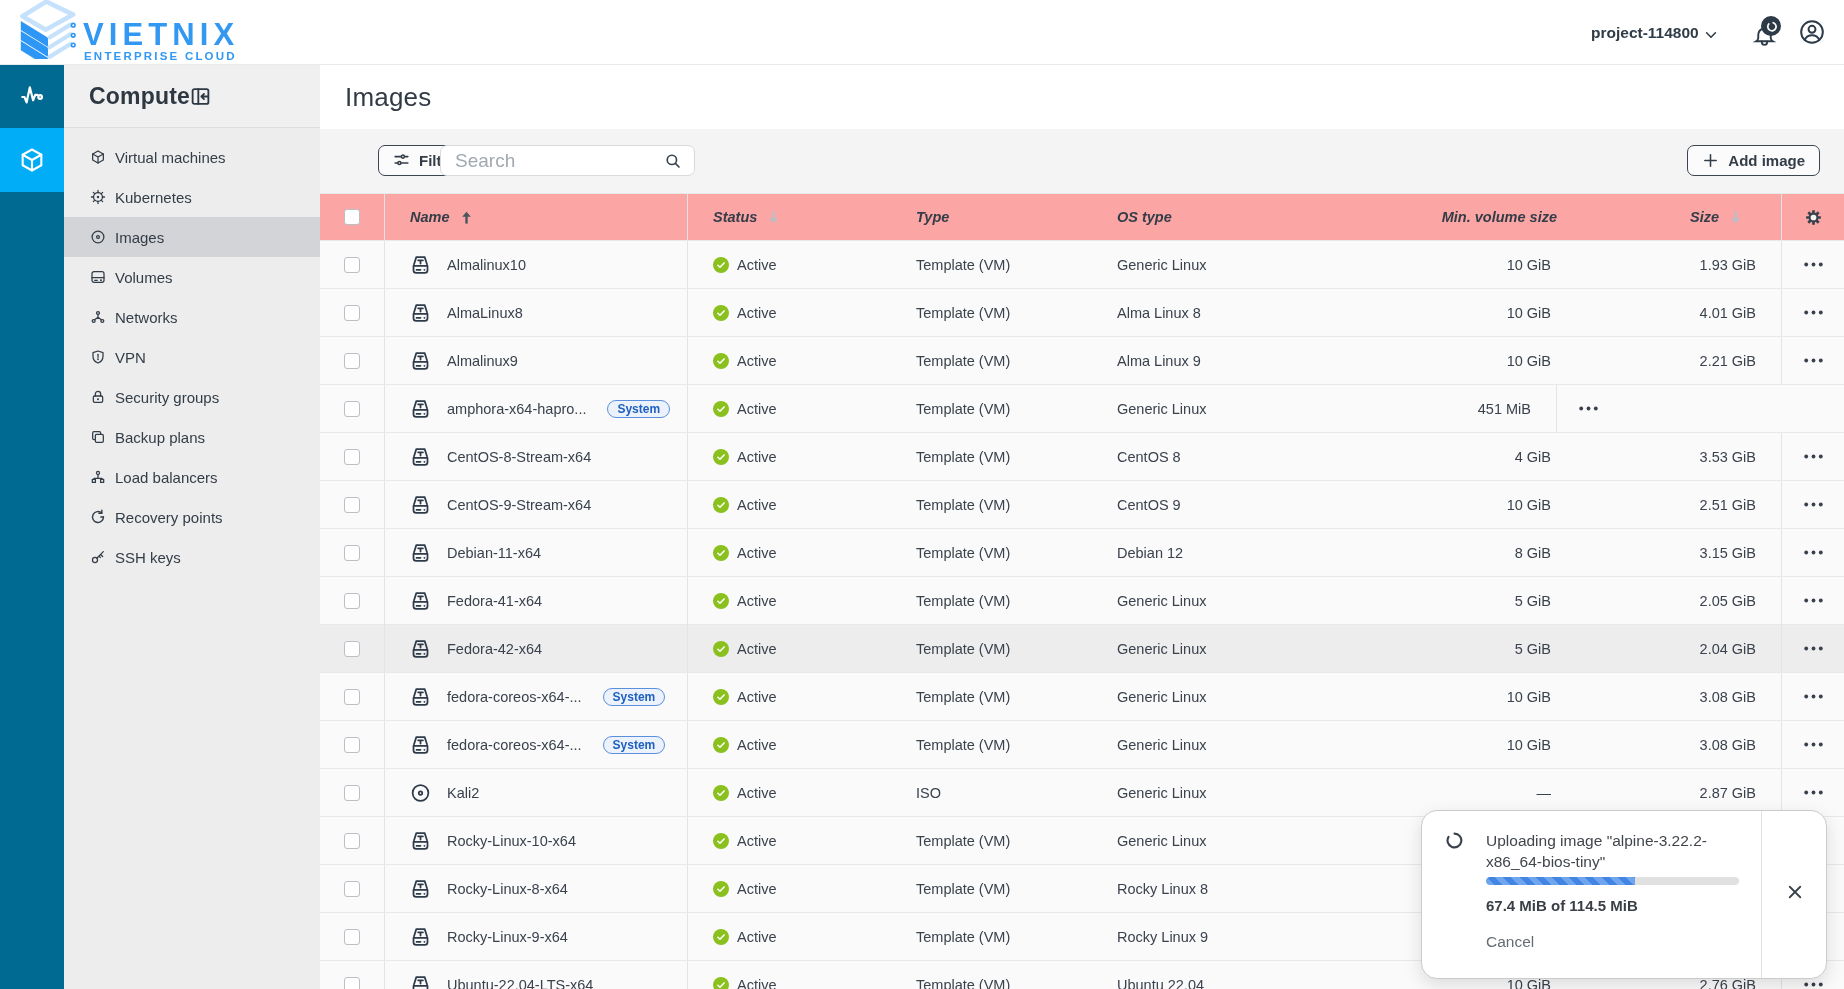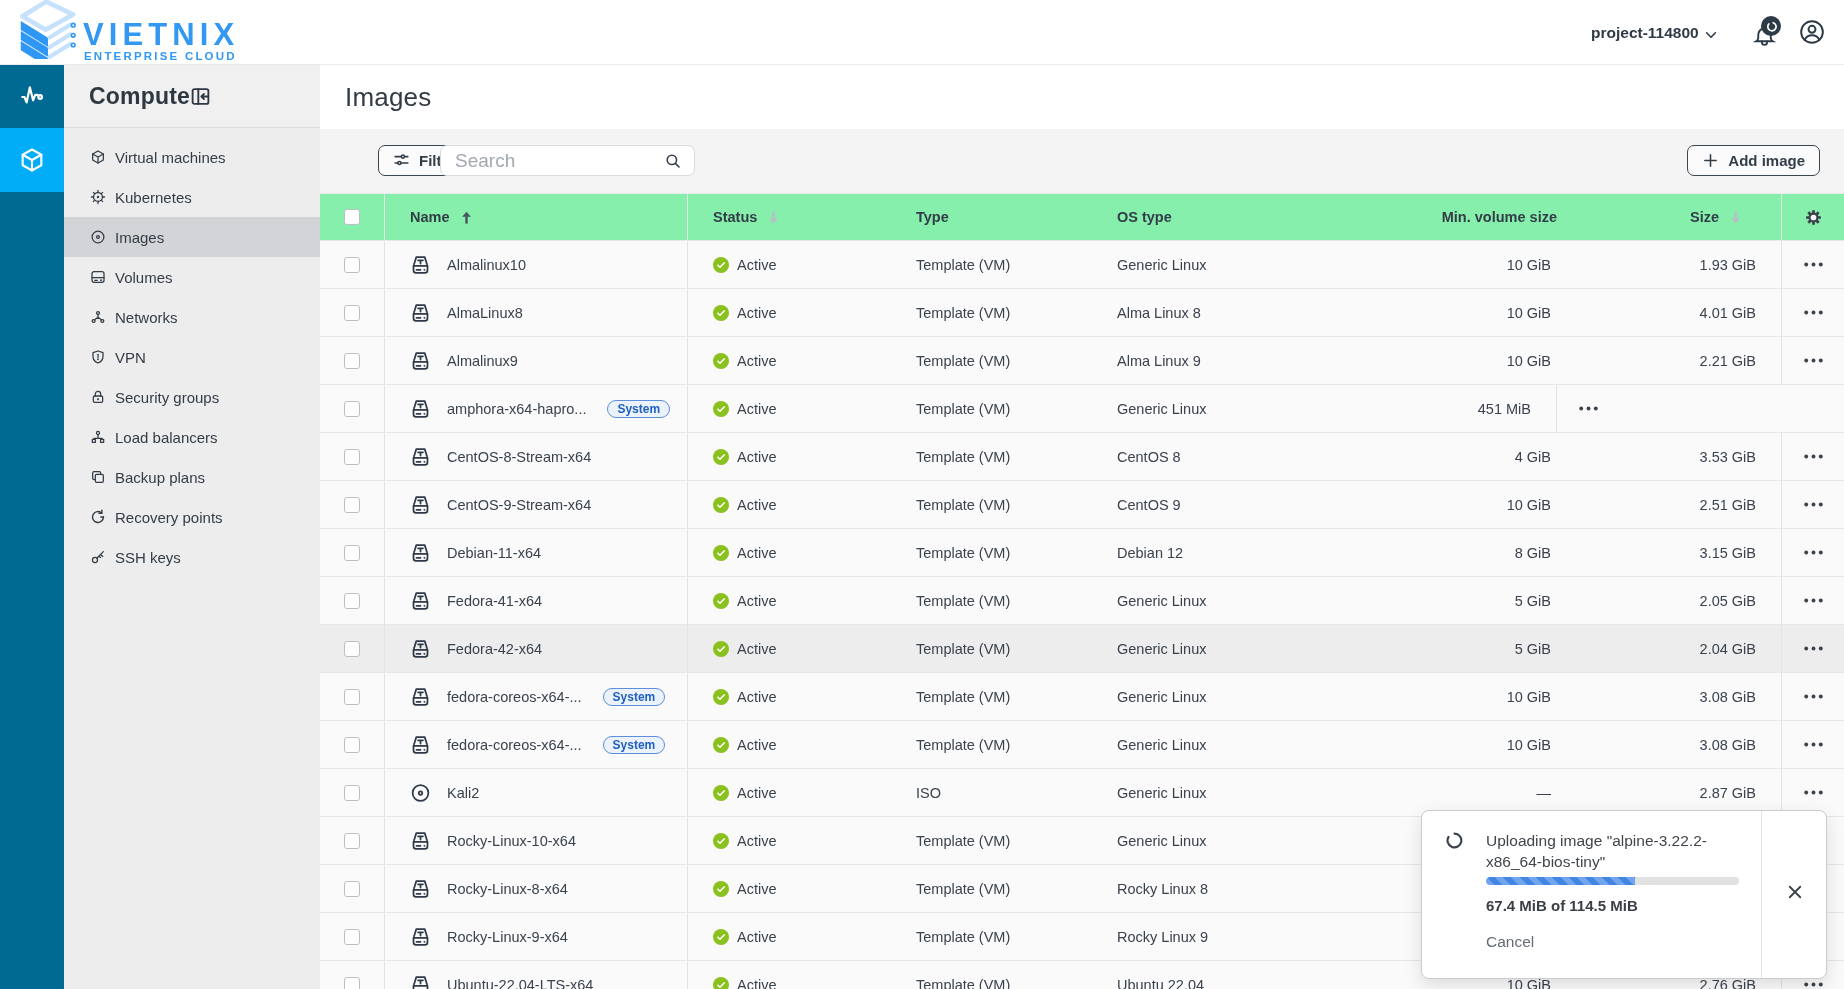--- a/index.html
+++ b/index.html
@@ -18,21 +18,21 @@
 .main { position:absolute; left:320px; top:65px; width:1524px; height:924px; }
 .titlebar { height:64px; background:#fff; display:flex; align-items:center; padding-left:25px; }
 .titlebar h1 { font-size:26px; font-weight:400; color:#323b45; letter-spacing:0.2px; }
 .toolbar { height:64px; background:#f4f4f5; position:relative; }
 .btn { display:inline-flex; align-items:center; gap:9px; height:31px; border:1.5px solid #3c4650; border-radius:7px; background:#fbfbfc; color:#333d48; font-size:15px; font-weight:700; padding:0 14px;margin-left:34px; }
 #fbtn { position:absolute; left:24px; top:16px; }
 #search { position:absolute; left:120px; top:16px; width:255px; height:31px; background:#fff; border:1px solid #d8dadd; border-radius:7px; display:flex; align-items:center; padding:0 12px 0 14px; }
 #search span { color:#a2a8af; font-size:19px; flex:1; }
 #addbtn { position:absolute; right:24px; top:16px; }
 
-.thead { height:48px; background:#86efac; border-top:1px solid #e7e8e9; border-bottom:1px solid #e7e8e9; }
+.thead { height:48px; background:#fca5a5; border-top:1px solid #e7e8e9; border-bottom:1px solid #e7e8e9;font-style:italic; }
 .trow { height:48px; background:#fafafb; border-bottom:1px solid #e7e8e9; }
 .trow.hov { background:#ededee; }
 .cells { display:flex; height:100%; }
 .c { display:flex; align-items:center; height:100%; }
 .c1 { width:64px; justify-content:center; }
 .c2 { width:304px; padding-left:25px; gap:16px; border-left:1px solid #e3e4e6; border-right:1px solid #e3e4e6; }
 .c3 { width:203px; padding-left:25px; gap:8px; }
 .c4 { width:201px; padding-left:25px; }
 .c5 { width:249px; padding-left:25px; }
 .c6 { width:225px; justify-content:flex-end; padding-right:15px; }
@@ -42,21 +42,21 @@
 .thead .c6 { padding-right:9px; }
 .thead .c7 { padding-right:38px; }
 .trow .c { font-size:14.5px; color:#3a424d; }
 .cb { width:16px; height:16px; background:#fff; border:1px solid #b9c0c8; border-radius:3px; }
 .namet { white-space:nowrap; }
 .okdot { width:16px; height:16px; border-radius:50%; background:#8bc11f; display:flex; align-items:center; justify-content:center; }
 .sysbadge { display:inline-flex; align-items:center; height:18px; padding:0 9px; border:1.5px solid #5b8fdd; border-radius:10px; background:#ecf2fc; color:#2060c0; font-size:12px; font-weight:700; margin-left:5px; }
 .arrow-up { color:#4a5560; }
 .arrow-dn { color:#b9bec5; }
 
-.toast { position:absolute; left:1421px; top:810px; width:406px; height:169px; background:#fff; border:1px solid #cbcbcc; border-radius:8px; box-shadow:0 6px 18px rgba(0,0,0,0.12); z-index:20; }
+.toast { position:absolute; left:1421px; top:810px; width:406px; height:169px; background:#fff; border:1px solid #cbcbcc; border-radius:16px; box-shadow:0 6px 18px rgba(0,0,0,0.12); z-index:20; }
 .toast .vline { position:absolute; right:64px; top:0; bottom:0; width:1px; background:#e2e2e3; }
 .tx { position:absolute; right:22px; top:72px; color:#39424c; }
 .spin { position:absolute; left:24px; top:21px; }
 .ttitle { position:absolute; left:64px; top:19px; width:230px; font-size:15.5px; color:#41464c; line-height:21px; }
 .tprog { position:absolute; left:64px; top:66px; width:253px; height:8px; border-radius:4px; background:#e1e1e1; overflow:hidden; }
 .tprog .fill { width:149px; height:8px; border-radius:4px 0 0 4px; background:repeating-linear-gradient(45deg,#6fa5ec 0 5.8px,#4285e2 5.8px 11.6px); }
 .tsize { position:absolute; left:64px; top:86px; font-size:15px; font-weight:700; color:#3a3f46; }
 .tcancel { position:absolute; left:64px; top:122px; font-size:15.5px; color:#666c74; }
 .proj { font-size:15.5px; font-weight:700; color:#2f3b47; }
 .logo { position:absolute; left:20px; top:6px; }
@@ -154,29 +154,29 @@
           <path d="M12 3l7.5 2.5v5.5c0 4.5-3 8.5-7.5 10-4.5-1.5-7.5-5.5-7.5-10V5.5z"></path>
           <path d="M12 8v4.5"></path>
           <circle cx="12" cy="15.5" r="0.5" fill="#333d47"></circle>
         </svg>VPN</div>
     <div class="mitem"><svg width="16" height="16" viewBox="0 0 24 24" fill="none" stroke="#333d47" stroke-width="1.9" stroke-linecap="round" stroke-linejoin="round">
           <rect x="5" y="10.5" width="14" height="9.5" rx="2"></rect>
           <path d="M8 10.5V7.5a4 4 0 0 1 8 0v3"></path>
           <circle cx="12" cy="15.5" r="0.6" fill="#333d47"></circle>
         </svg>Security groups</div>
     <div class="mitem"><svg width="16" height="16" viewBox="0 0 24 24" fill="none" stroke="#333d47" stroke-width="1.9" stroke-linejoin="round">
+          <rect x="8" y="8" width="12" height="12" rx="2"></rect>
+          <path d="M16 8V6a2 2 0 0 0-2-2H6a2 2 0 0 0-2 2v8a2 2 0 0 0 2 2h2"></path>
+        </svg>Backup plans</div>
+    <div class="mitem"><svg width="16" height="16" viewBox="0 0 24 24" fill="none" stroke="#333d47" stroke-width="1.9" stroke-linejoin="round">
           <circle cx="12" cy="6" r="2.3"></circle>
           <rect x="3.5" y="15.5" width="4.6" height="4.6"></rect>
           <rect x="15.9" y="15.5" width="4.6" height="4.6"></rect>
           <path d="M12 8.5v4M6 15.5v-1.5h12v1.5M12 12.5v1.5"></path>
         </svg>Load balancers</div>
-    <div class="mitem"><svg width="16" height="16" viewBox="0 0 24 24" fill="none" stroke="#333d47" stroke-width="1.9" stroke-linejoin="round">
-          <rect x="8" y="8" width="12" height="12" rx="2"></rect>
-          <path d="M16 8V6a2 2 0 0 0-2-2H6a2 2 0 0 0-2 2v8a2 2 0 0 0 2 2h2"></path>
-        </svg>Backup plans</div>
     <div class="mitem"><svg width="16" height="16" viewBox="0 0 24 24" fill="none" stroke="#333d47" stroke-width="2.1" stroke-linecap="round" stroke-linejoin="round">
           <path d="M20.2 12a8.2 8.2 0 1 1-2.6-6"></path>
           <path d="M17.8 1.8v4.5h-4.5"></path>
           <path d="M20.2 12h-4"></path>
         </svg>Recovery points</div>
     <div class="mitem"><svg width="16" height="16" viewBox="0 0 24 24" fill="none" stroke="#333d47" stroke-width="1.9" stroke-linecap="round" stroke-linejoin="round">
           <circle cx="7.5" cy="16.5" r="3.8"></circle>
           <path d="M10.2 13.8L20 4M16 8.2l3 3M13.5 10.7l2 2"></path>
         </svg>SSH keys</div>
   </div>

